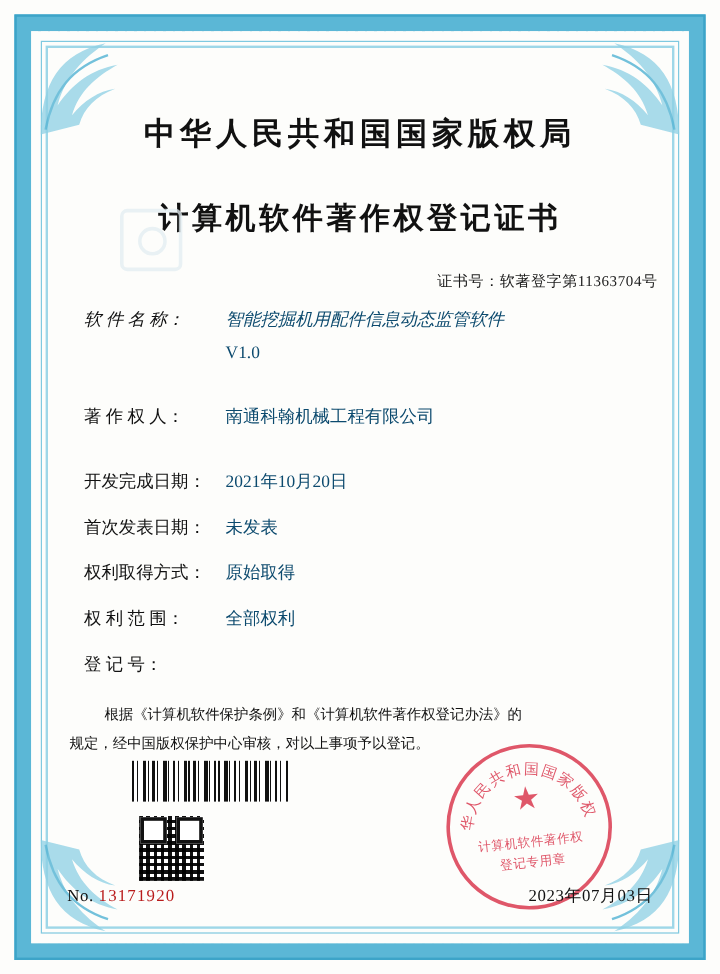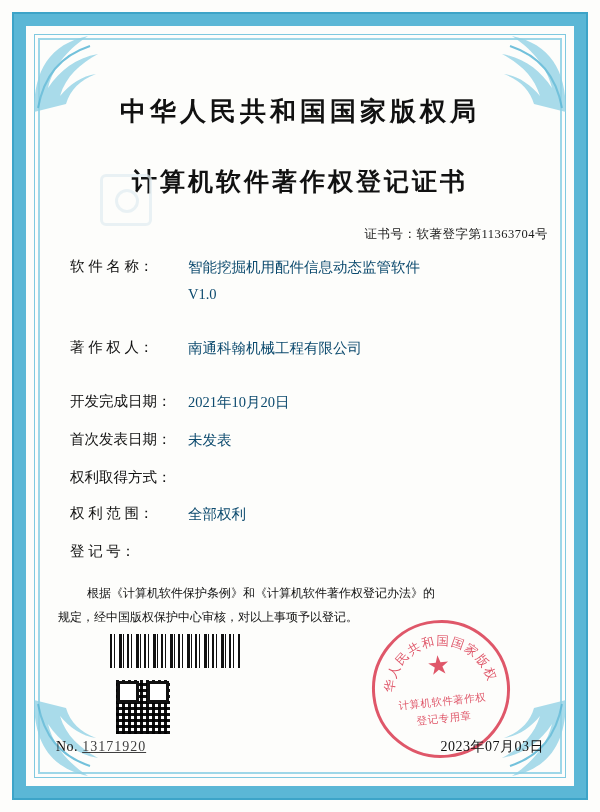--- a/index.html
+++ b/index.html
@@ -140,21 +140,21 @@
     flex: 0 0 118px;
     letter-spacing: 0px;
     color: #111;
     white-space: nowrap;
   }
   .row .val {
     flex: 1;
     color: #0c4a6e;
     line-height: 1.45;
   }
-  .row.tight { margin-bottom: 6px; }
+  .row.tight { margin-bottom: 6px; font-style: italic; }
 
   .gap-a { height: 16px; }
 
   .paragraph {
     margin-top: 20px;
     padding-left: 10px;
     padding-right: 4px;
     font-size: 12px;
     line-height: 2.0;
     color: #111;
@@ -241,21 +241,21 @@
     align-items: baseline;
     font-size: 14px;
     color: #111;
     padding: 0 8px;
     box-sizing: border-box;
   }
   .footer .no {
     letter-spacing: .5px;
     color: #111;
   }
-  .footer .no .red { color: #404040; letter-spacing: 1px; text-decoration: underline; }
+  .footer .no .red { color: #b91c1c; letter-spacing: 1px; }
   .footer .date { letter-spacing: .5px; }
 </style>
 </head>
 <body>
 
 <div class="page">
 
   <div class="border-outer"></div>
   <div class="border-mask"></div>
   <div class="border-inner"></div>
@@ -324,20 +324,21 @@
         <div class="val">2021年10月20日</div>
       </div>
 
       <div class="row">
         <div class="lbl">首次发表日期：</div>
         <div class="val">未发表</div>
       </div>
 
       <div class="row">
         <div class="lbl">权利取得方式：</div>
+        <div class="val">原始取得</div>
       </div>
 
       <div class="row">
         <div class="lbl">权 利 范 围：</div>
         <div class="val">全部权利</div>
       </div>
 
       <div class="row">
         <div class="lbl">登 记 号：</div>
       </div>

